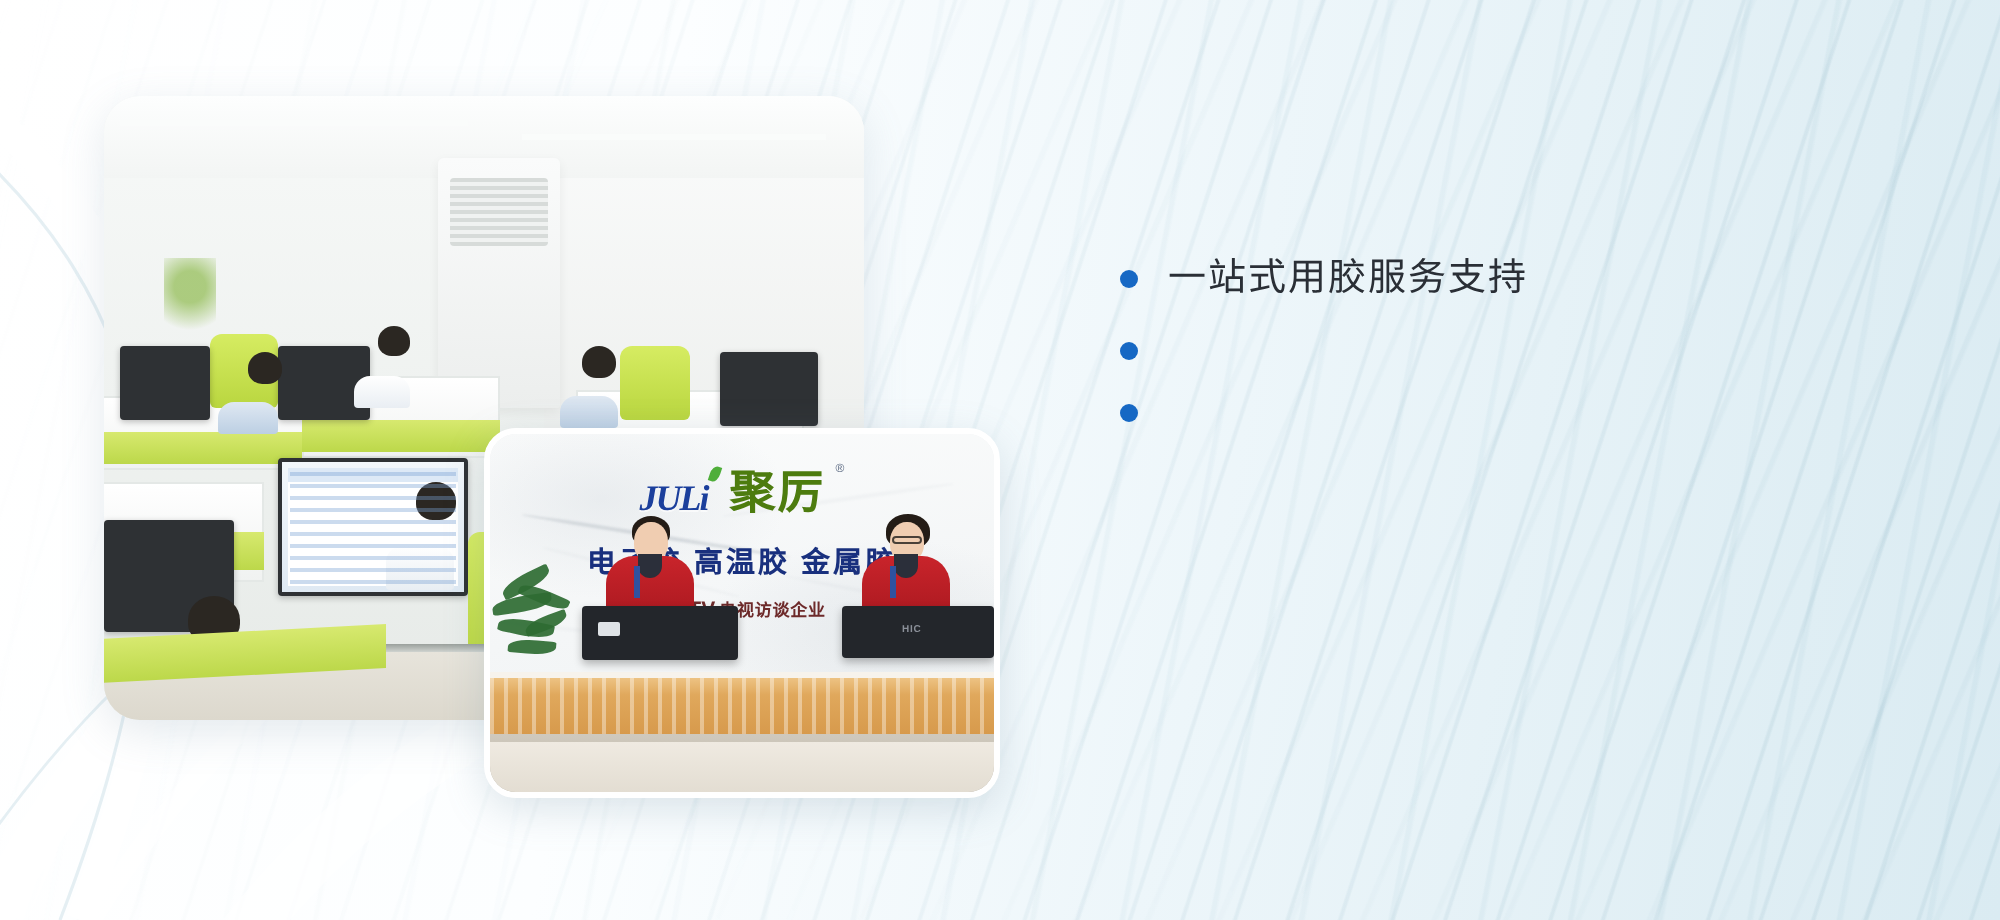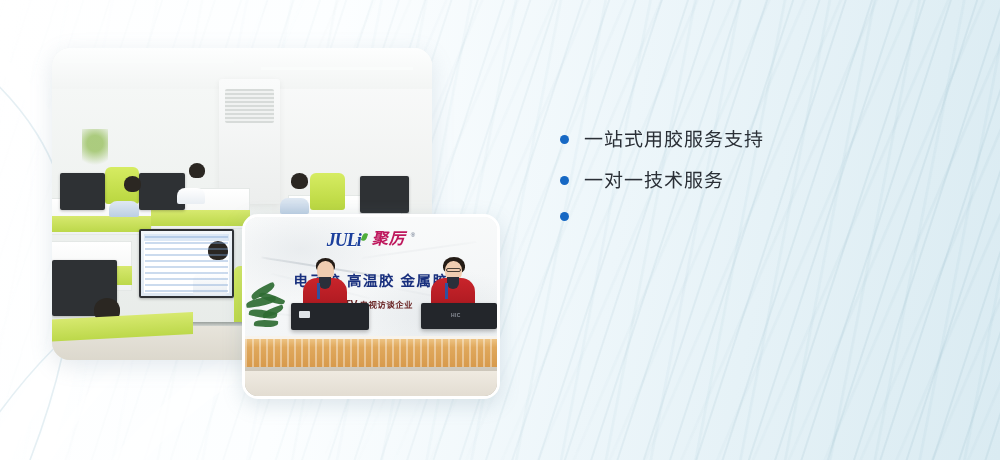--- a/index.html
+++ b/index.html
@@ -182,28 +182,28 @@
 
   
   .rc-wall { position:absolute; inset:0;
     background:
       radial-gradient(60% 45% at 22% 18%, rgba(205,212,218,0.35) 0%, rgba(205,212,218,0) 62%),
       radial-gradient(55% 40% at 78% 55%, rgba(198,206,213,0.30) 0%, rgba(198,206,213,0) 65%),
       linear-gradient(170deg,#fbfcfc 0%,#f4f6f7 48%,#eef1f2 100%);
   }
   .rc-vein { position:absolute; background:rgba(150,160,170,.30); border-radius:50%; filter: blur(0.4px); }
   .rc-logo { position:absolute; left:20%; top:8%; width:60%; height:15%;
-    display:flex; align-items:flex-start; justify-content:center; gap:5px; }
+    display:flex; align-items:flex-end; justify-content:center; gap:5px; }
   .rc-logo-en {
     font-family:"Liberation Serif", serif; font-style:italic; font-weight:700;
     font-size:18px; color:#1b3f9c; letter-spacing:-1px; line-height:1;
     text-shadow: 0 1px 0 rgba(255,255,255,.6);
   }
   .rc-logo-leaf { width:5px; height:8px; background:#4fae3a; border-radius:60% 0 60% 0; transform:rotate(18deg); margin-left:-4px; align-self:flex-start; margin-top:2px;}
-  .rc-logo-cn { font-size:16px; font-weight:700; color:#be185d; letter-spacing:1px; line-height:1;font-style:italic; }
+  .rc-logo-cn { font-size:23px; font-weight:700; color:#4d7c0f; letter-spacing:1px; line-height:1; }
   .rc-logo-r { font-size:6px; color:#5a6880; align-self:flex-start; margin-top:1px; }
   .rc-tagline {
     position:absolute; left:8%; top:29%; width:84%;
     text-align:center; font-size:14.5px; font-weight:700; color:#19307e; letter-spacing:1.5px;
   }
   .rc-cctv {
     position:absolute; left:14%; top:45%; width:72%;
     text-align:center; font-size:10.5px; font-weight:700; color:#6d2a2a; letter-spacing:.4px;
     white-space:nowrap;
   }
@@ -391,21 +391,20 @@
   </div>
 
   <div class="copy">
     <ul class="bullets">
       <li>
         <span class="dot"></span>
         <span>一站式用胶服务支持</span>
       </li>
       <li>
         <span class="dot"></span>
-        <span>一对一技术服务</span>
       </li>
       <li>
         <span class="dot"></span>
       </li>
     </ul>
   </div>
 
 </div>
 
 </body></html>

